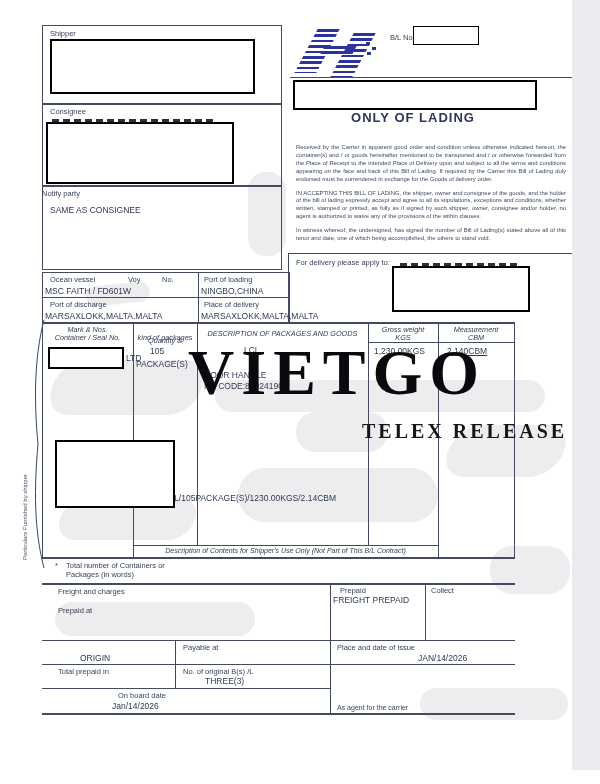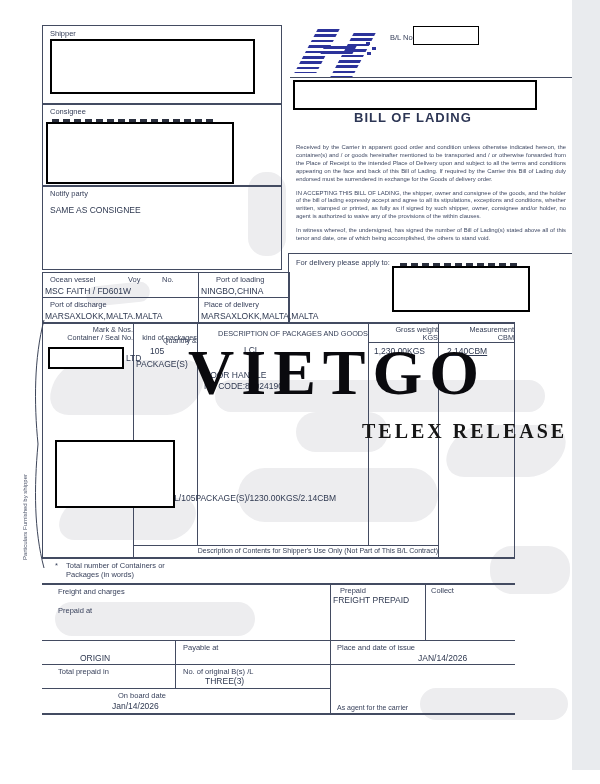--- a/index.html
+++ b/index.html
@@ -12,21 +12,21 @@
   .box{position:absolute;border:1px solid #434b61;z-index:4;}
   .hline{position:absolute;background:#434b61;height:1px;z-index:5;}
   .vline{position:absolute;background:#434b61;width:1px;z-index:5;}
   .thick{height:2px;}
   .rbox{position:absolute;background:#ffffff;border:2px solid #000;z-index:8;}
   .remnant{position:absolute;height:3.5px;z-index:7;
     background:repeating-linear-gradient(90deg,#2a2f3d 0 7px,transparent 7px 11px);}
   .fineprint{position:absolute;left:296px;top:144px;width:270px;font-size:5.9px;
     line-height:7.9px;color:#3e4863;text-align:justify;z-index:6;}
   .fineprint p{margin:0 0 6px 0;}
-  .th{position:absolute;font-size:7.3px;color:#333d55;text-align:right;z-index:6;white-space:nowrap;}
+  .th{position:absolute;font-size:7.3px;color:#333d55;text-align:center;z-index:6;white-space:nowrap;font-style:italic;}
   .wm-big{position:absolute;left:188px;top:336px;font-family:"Liberation Serif",serif;
     font-weight:bold;font-size:64px;letter-spacing:7px;color:#0a0a0e;z-index:10;white-space:nowrap;}
   .wm-telex{position:absolute;left:362px;top:420px;font-family:"Liberation Serif",serif;
     font-weight:bold;font-size:20px;letter-spacing:3px;color:#161616;z-index:10;white-space:nowrap;}
   .side-text{position:absolute;left:22px;top:345px;height:215px;writing-mode:vertical-rl;
     transform:rotate(180deg);font-size:6px;color:#4a5268;z-index:6;}
   .logo{position:absolute;left:298px;top:25px;width:86px;height:54px;z-index:6;}
   .logo .bar{position:absolute;
     background:repeating-linear-gradient(180deg,#2c339b 0 2.6px,transparent 2.6px 5.4px);}
   .logo .dot{position:absolute;width:3.5px;height:2.6px;background:#2c339b;}
@@ -55,57 +55,57 @@
   <div class="box" style="left:42px;top:25px;width:238px;height:78px;"></div>
   <div class="lbl" style="left:50px;top:29px;">Shipper</div>
   <div class="rbox" style="left:50px;top:39px;width:201px;height:51px;"></div>
 
   <div class="box" style="left:42px;top:103px;width:238px;height:82px;"></div>
   <div class="lbl" style="left:50px;top:107px;">Consignee</div>
   <div class="remnant" style="left:52px;top:119px;width:162px;"></div>
   <div class="rbox" style="left:46px;top:122px;width:184px;height:58px;"></div>
 
   <div class="box" style="left:42px;top:185px;width:238px;height:83px;"></div>
-  <div class="lbl" style="left:50px;top:189px;text-align:right;">Notify party</div>
+  <div class="lbl" style="left:42px;top:189px;text-align:right;">Notify party</div>
   <div class="val" style="left:50px;top:205px;">SAME AS CONSIGNEE</div>
 
   <div class="logo">
     <div class="bar" style="left:8px;top:4px;width:22px;height:44px;transform:skewX(-28deg);"></div>
     <div class="bar" style="left:44px;top:8px;width:22px;height:44px;transform:skewX(-28deg);"></div>
     <div class="bar" style="left:24px;top:21px;width:32px;height:10px;transform:skewX(-28deg);"></div>
     <div class="dot" style="left:68px;top:17px;"></div>
     <div class="dot" style="left:74px;top:22px;"></div>
     <div class="dot" style="left:69px;top:27px;"></div>
   </div>
   <div class="lbl" style="left:390px;top:33px;">B/L No.</div>
   <div class="rbox" style="left:413px;top:26px;width:64px;height:17px;border-width:1.5px;"></div>
   <div class="hline" style="left:290px;top:77px;width:282px;"></div>
   <div class="rbox" style="left:293px;top:80px;width:240px;height:26px;"></div>
-  <div class="title">BILL OF LADING</div>
+  <div class="title">ONLY OF LADING</div>
 
   <div class="fineprint">
     <p>Received by the Carrier in apparent good order and condition unless otherwise indicated hereon, the container(s) and / or goods hereinafter mentioned to be transported and / or otherwise forwarded from the Place of Receipt to the intended Place of Delivery upon and subject to all the terms and conditions appearing on the face and back of this Bill of Lading. If required by the Carrier this Bill of Lading duly endorsed must be surrendered in exchange for the Goods of delivery order.</p>
     <p>IN ACCEPTING THIS BILL OF LADING, the shipper, owner and consignee of the goods, and the holder of the bill of lading expressly accept and agree to all its stipulations, exceptions and conditions, whether written, stamped or printed, as fully as if signed by such shipper, owner, consignee and/or holder, no agent is authorized to waive any of the provisions of the within clauses.</p>
     <p style="margin-bottom:0;">In witness whereof, the undersigned, has signed the number of Bill of Lading(s) stated above all of this tenor and date, one of which being accomplished, the others to stand void.</p>
   </div>
 
   <div class="hline" style="left:288px;top:253px;width:284px;"></div>
   <div class="vline" style="left:288px;top:253px;height:69px;"></div>
   <div class="lbl" style="left:296px;top:258px;">For delivery please apply to:</div>
   <div class="remnant" style="left:400px;top:263px;width:118px;"></div>
   <div class="rbox" style="left:392px;top:266px;width:134px;height:42px;"></div>
 
   <div class="box" style="left:42px;top:272px;width:246px;height:50px;"></div>
   <div class="hline" style="left:42px;top:297px;width:246px;"></div>
   <div class="vline" style="left:198px;top:272px;height:50px;"></div>
   <div class="lbl" style="left:50px;top:275px;">Ocean vessel</div>
   <div class="lbl" style="left:128px;top:275px;">Voy</div>
   <div class="lbl" style="left:162px;top:275px;">No.</div>
   <div class="val" style="left:45px;top:286px;">MSC FAITH / FD601W</div>
-  <div class="lbl" style="left:216px;top:275px;">Port of loading</div>
+  <div class="lbl" style="left:204px;top:275px;">Port of loading</div>
   <div class="val" style="left:201px;top:286px;">NINGBO,CHINA</div>
   <div class="lbl" style="left:50px;top:300px;">Port of discharge</div>
   <div class="val" style="left:45px;top:311px;">MARSAXLOKK,MALTA.MALTA</div>
   <div class="lbl" style="left:204px;top:300px;">Place of delivery</div>
   <div class="val" style="left:201px;top:311px;">MARSAXLOKK,MALTA,MALTA</div>
 
   <div class="hline" style="left:42px;top:322px;width:473px;height:1.5px;"></div>
   <div class="vline" style="left:42px;top:322px;height:235px;"></div>
   <div class="vline" style="left:514px;top:322px;height:235px;"></div>
   <div class="vline" style="left:133px;top:322px;height:235px;"></div>

